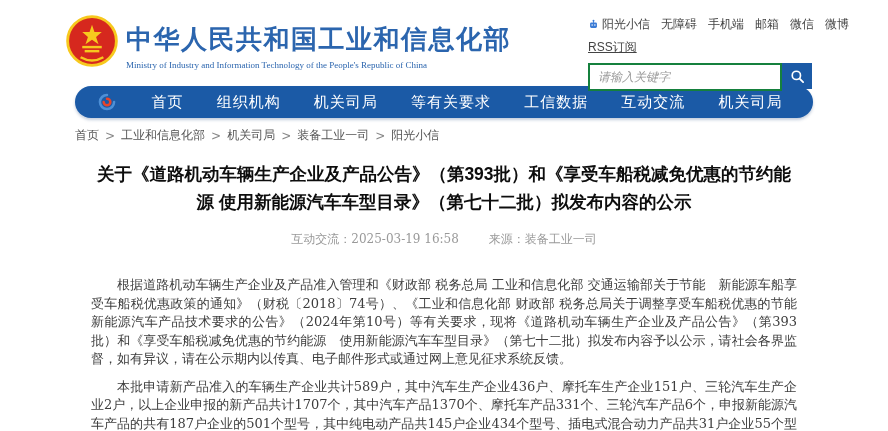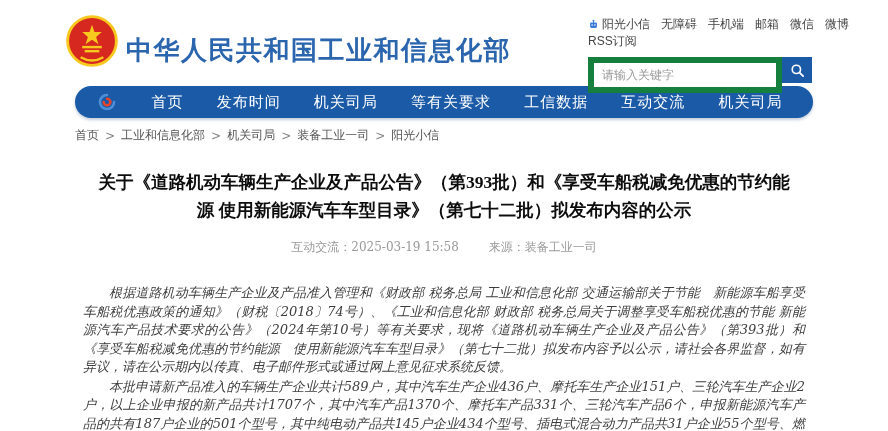--- a/index.html
+++ b/index.html
@@ -4,68 +4,69 @@
 <style>
   * { box-sizing: border-box; }
   html,body { margin:0; padding:0; }
   body {
     width:888px; height:431px; overflow:hidden; background:#ffffff;
     font-family:"Liberation Sans", sans-serif;
   }
   
   .header { position:relative; height:84px; background:#fff; }
   .emblem { position:absolute; left:66px; top:15px; width:52px; height:52px; }
-  .brand { position:absolute; left:126px; top:33px;font-family:Liberation Serif, serif; }
+  .brand { position:absolute; left:126px; top:22px;font-family:Liberation Serif, serif; }
   .brand-zh { font-size:26px; font-weight:bold; color:#2B65AE; letter-spacing:1.5px; white-space:nowrap; }
   .brand-en { font-size:9px; color:#2B65AE; margin-top:3px; white-space:nowrap; }
   .header-right { position:absolute; left:588px; top:16px; width:224px; }
   .quick-links { display:flex; align-items:flex-end; gap:11px; font-size:12px; color:#444; white-space:nowrap; }
   .quick-link { cursor:pointer; display:flex; align-items:center; gap:3px; }
-  .rss { font-size:12px; color:#444; margin-top:0; cursor:pointer; }
+  .rss { font-size:12px; color:#444; margin-top:6px; cursor:pointer;text-decoration:underline; }
   .search-row { display:flex; margin-top:7px; height:26px; }
-  .search-input { flex:1; border:6px solid #15803d; font-size:12px; padding:12px 8px; outline:none; color:#333;
-                  font-family:"Liberation Sans", sans-serif; }
+  .search-input { flex:1; border:2px solid #15803d; font-size:12px; padding:12px 8px; outline:none; color:#333;
+                  font-family:"Liberation Sans", sans-serif;font-style:italic; }
   .search-input::placeholder { color:#999; }
   .search-btn { width:30px; background:#1B5AA6; border:none; display:flex; align-items:center; justify-content:center; cursor:pointer; padding:0; }
   
   .nav { width:738px; height:32px; margin:2px auto 0; background:#1B5AA6; border-radius:16px;
          display:flex; align-items:center; color:#fff; box-shadow:0 2px 3px rgba(20,60,120,.25); }
   .nav-logo { margin-left:22px; width:20px; height:20px; flex:0 0 auto; }
   .nav-items { flex:1; display:flex; justify-content:space-around; list-style:none; margin:0; padding:0 14px 0 18px; font-size:15px; }
   .nav-item { cursor:pointer; letter-spacing:1px; white-space:nowrap; }
   
   .breadcrumb { width:738px; margin:9px auto 0; font-size:12px; color:#555;
                 font-family:"DejaVu Serif", serif; display:flex; gap:6px; align-items:center; }
   .crumb { cursor:pointer; }
   .sep { color:#888; }
   
   .article { width:724px; margin:0 auto; }
-  .title { margin-top:24px; padding:0 12px; text-align:center; font-size:17.5px; font-weight:bold;
-           color:#0d0d0d; line-height:28px;font-family:Liberation Serif, serif; }
+  .title { margin-top:16px; padding:0 12px; text-align:center; font-size:17.5px; font-weight:bold;
+           color:#0d0d0d; line-height:28px; }
   .meta { margin-top:15px; text-align:center; font-size:12px; color:#999; font-family:"DejaVu Serif", serif; }
   .meta .src { margin-left:26px; }
   .body-text { margin-top:28px; font-size:13px; line-height:18.5px; color:#3d3d3d; text-align:justify;
                font-family:"DejaVu Serif", serif; }
-  .body-text p { margin:1px; text-indent:2em;font-style:italic; }
+  .body-text p { margin:9px; text-indent:2em; }
 </style>
 </head>
 <body>
 
 <div class="header">
   <div class="emblem">
     <svg viewBox="0 0 64 64" width="52" height="52">
       <circle cx="32" cy="32" r="30" fill="#D6281E" stroke="#F7C91E" stroke-width="3.5"></circle>
       <polygon fill="#F7C91E" points="32,12 35,21 44,21 37,27 40,36 32,30.5 24,36 27,27 20,21 29,21"></polygon>
       <rect x="20" y="38" width="24" height="3" fill="#F7C91E"></rect>
       <rect x="23" y="43" width="18" height="3" fill="#F7C91E"></rect>
       <path d="M18 52 q14 8 28 0" fill="none" stroke="#F7C91E" stroke-width="3"></path>
     </svg>
   </div>
   <div class="brand">
     <div class="brand-zh">中华人民共和国工业和信息化部</div>
+    <div class="brand-en">Ministry of Industry and Information Technology of the People's Republic of China</div>
   </div>
 
   <div class="header-right">
     <div class="quick-links">
       <span class="quick-link">
         <span style="display:inline-flex;">
           <svg width="11" height="11" viewBox="0 0 16 16">
               <rect x="3" y="5" width="10" height="8" rx="2" fill="#3A7BD5"></rect>
               <circle cx="8" cy="2.6" r="1.4" fill="#3A7BD5"></circle>
               <rect x="7.4" y="3" width="1.2" height="3" fill="#3A7BD5"></rect>
@@ -108,21 +109,21 @@
 
 <div class="nav">
   <span class="nav-logo">
     <svg viewBox="0 0 24 24" width="20" height="20">
       <path d="M12 3.5 a8.5 8.5 0 1 0 8.5 8.5" fill="none" stroke="#4D8FD6" stroke-width="3" stroke-linecap="round"></path>
       <path d="M12 8 a4 4 0 1 1 -4 4" fill="none" stroke="#E8442A" stroke-width="3" stroke-linecap="round"></path>
     </svg>
   </span>
   <ul class="nav-items">
     <li class="nav-item">首页</li>
-    <li class="nav-item">发布时间</li>
+    <li class="nav-item">组织机构</li>
     <li class="nav-item">机关司局</li>
     <li class="nav-item">等有关要求</li>
     <li class="nav-item">工信数据</li>
     <li class="nav-item">互动交流</li>
     <li class="nav-item">机关司局</li>
   </ul>
 </div>
 
 <div class="breadcrumb">
   <span class="crumb">首页</span>
@@ -132,21 +133,21 @@
   <span class="crumb">机关司局</span>
   <span class="sep">&gt;</span>
   <span class="crumb">装备工业一司</span>
   <span class="sep">&gt;</span>
   <span class="crumb">阳光小信</span>
 </div>
 
 <div class="article">
   <div class="title">关于《道路机动车辆生产企业及产品公告》（第393批）和《享受车船税减免优惠的节约能源 使用新能源汽车车型目录》（第七十二批）拟发布内容的公示</div>
   <div class="meta">
-    <span>互动交流：</span><span>2025-03-19 15:58</span>
+    <span>互动交流：</span><span>2025-03-19 16:58</span>
     <span class="src"><span>来源：</span><span>装备工业一司</span></span>
   </div>
   <div class="body-text">
     <p>根据道路机动车辆生产企业及产品准入管理和《财政部 税务总局 工业和信息化部 交通运输部关于节能　新能源车船享受车船税优惠政策的通知》（财税〔2018〕74号）、《工业和信息化部 财政部 税务总局关于调整享受车船税优惠的节能 新能源汽车产品技术要求的公告》（2024年第10号）等有关要求，现将《道路机动车辆生产企业及产品公告》（第393批）和《享受车船税减免优惠的节约能源　使用新能源汽车车型目录》（第七十二批）拟发布内容予以公示，请社会各界监督，如有异议，请在公示期内以传真、电子邮件形式或通过网上意见征求系统反馈。</p>
     <p>本批申请新产品准入的车辆生产企业共计589户，其中汽车生产企业436户、摩托车生产企业151户、三轮汽车生产企业2户，以上企业申报的新产品共计1707个，其中汽车产品1370个、摩托车产品331个、三轮汽车产品6个，申报新能源汽车产品的共有187户企业的501个型号，其中纯电动产品共145户企业434个型号、插电式混合动力产品共31户企业55个型号、燃料电池产品共11户企业12个型号。</p>
 
   </div>
 </div>
 
 </body></html>

